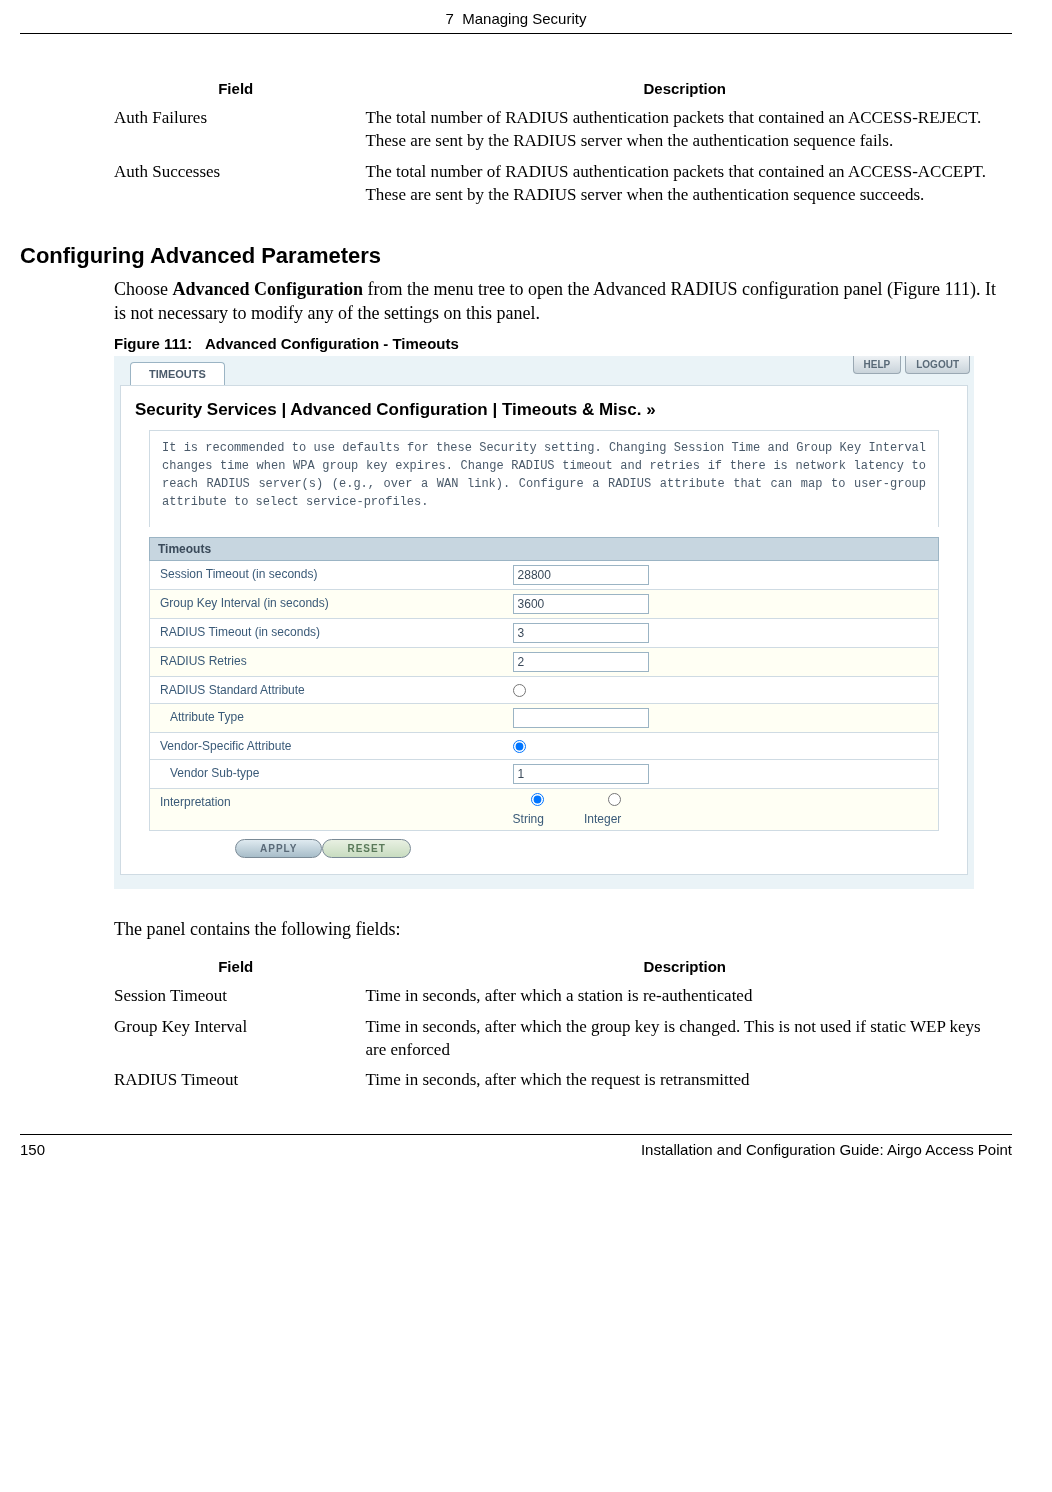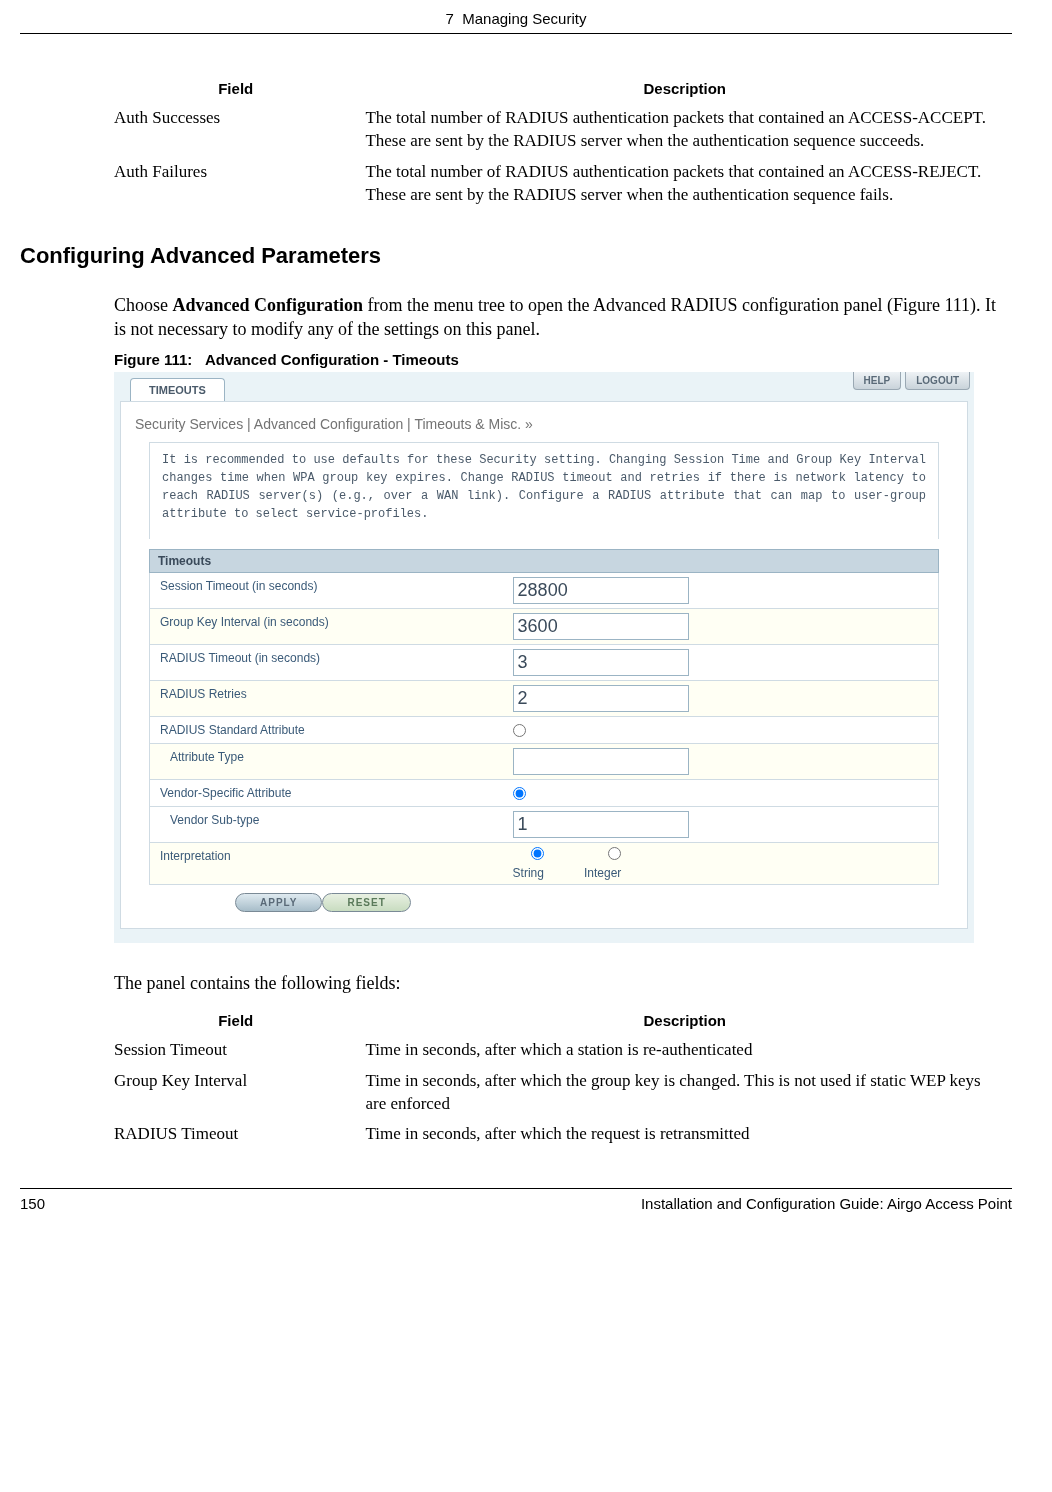--- a/index.html
+++ b/index.html
@@ -46,21 +46,21 @@
     vertical-align: top;
     line-height: 1.35;
   }
   table.fields .col-field { width: 28%; }
   table.fields .col-desc { width: 72%; }
 
   h2.section {
     font-family: Arial, Helvetica, sans-serif;
     font-weight: bold;
     font-size: 22px;
-    margin: 10px 0 24px 0;
+    margin: 10px 0 8px 0;
     padding-left: 0;
   }
   .body-para {
     font-size: 18px;
     line-height: 1.35;
     margin-bottom: 10px;
   }
   .fig-caption {
     font-family: Arial, Helvetica, sans-serif;
     font-weight: bold;
@@ -109,23 +109,23 @@
     font-weight: bold;
     color: #5a6a78;
   }
   .ss-body {
     background: #fff;
     margin: 0 6px;
     border: 1px solid #cfdbe3;
     padding: 10px 14px 16px 14px;
   }
   .ss-breadcrumb {
-    color: #737373;
-    font-weight: normal;
-    font-size: 14px;
+    color: #000000;
+    font-weight: bold;
+    font-size: 17px;
     padding: 4px 0 10px 0;
   }
   .ss-note {
     font-family: "Courier New", monospace;
     font-size: 12px;
     color: #4a5a6a;
     line-height: 1.5;
     padding: 8px 12px 16px 12px;
     border-left: 1px solid #cfdbe3;
     border-right: 1px solid #cfdbe3;
@@ -160,23 +160,23 @@
   .ss-label.indent { padding-left: 20px; }
   .ss-value {
     width: 55%;
     padding: 4px 8px;
     display: flex;
     align-items: center;
     gap: 40px;
   }
   .ss-input {
     font-family: Verdana, sans-serif;
-    font-size: 18px;
+    font-size: 12px;
     padding: 2px 4px;
-    width: 176px;
+    width: 136px;
     border: 1px solid #9bb4c4;
     background: #fff;
     color: #3a4a5a;
   }
   .ss-radio {
     display: inline-flex;
     align-items: flex-end;
     gap: 6px;
     color: #3a5a78;
     font-size: 12px;
@@ -226,26 +226,26 @@
 <div class="header-divider"></div>
 
 <div class="content">
   <table class="fields">
     <tbody>
         <tr>
       <th class="col-field">Field</th>
       <th class="col-desc">Description</th>
     </tr>
     <tr>
+      <td>Auth Failures</td>
+      <td>The total number of RADIUS authentication packets that contained an ACCESS-REJECT. These are sent by the RADIUS server when the authentication sequence fails.</td>
+    </tr>
+    <tr>
       <td>Auth Successes</td>
       <td>The total number of RADIUS authentication packets that contained an ACCESS-ACCEPT. These are sent by the RADIUS server when the authentication sequence succeeds.</td>
-    </tr>
-    <tr>
-      <td>Auth Failures</td>
-      <td>The total number of RADIUS authentication packets that contained an ACCESS-REJECT. These are sent by the RADIUS server when the authentication sequence fails.</td>
     </tr>
   </tbody>
     </table>
 </div>
 
 <h2 class="section">Configuring Advanced Parameters</h2>
 
 <div class="content">
   <p class="body-para">
     <span>Choose </span><b>Advanced Configuration</b><span> from the menu tree to open the Advanced RADIUS configuration panel (Figure 111). It is not necessary to modify any of the settings on this panel.</span>

